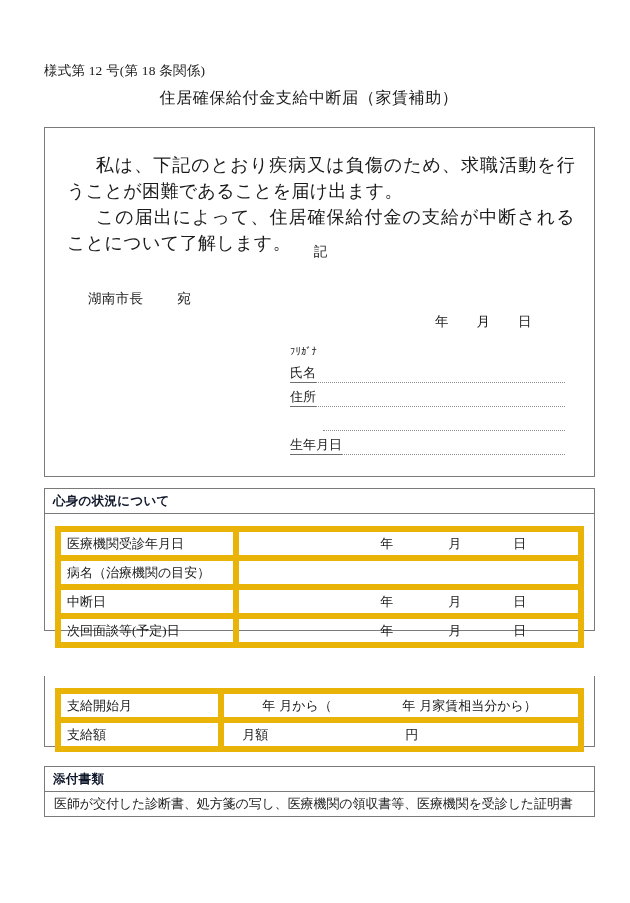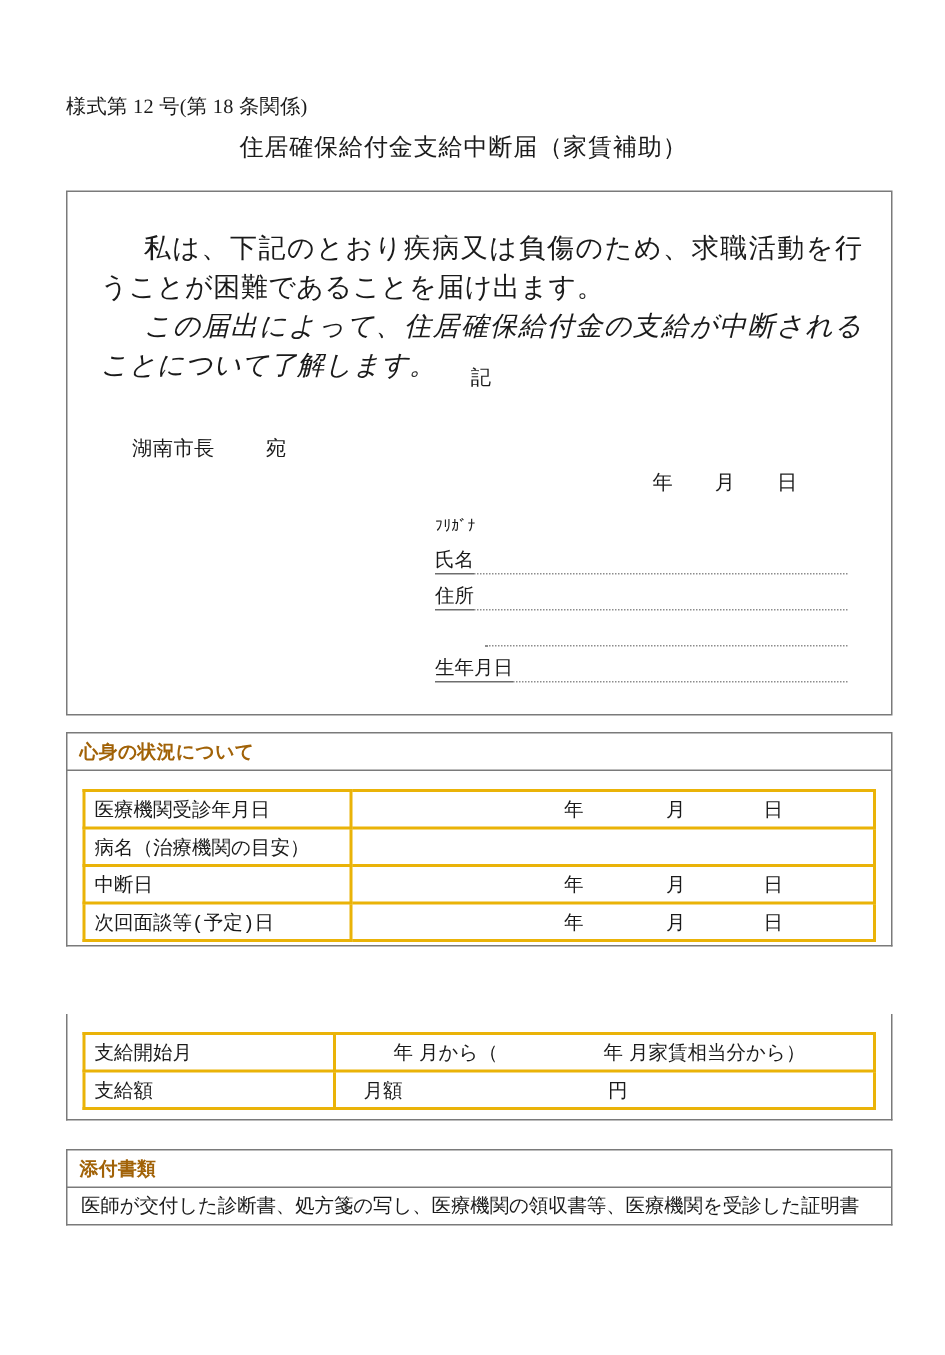--- a/index.html
+++ b/index.html
@@ -57,21 +57,20 @@
     top: 24px;
     width: 508px;
     font-size: 18px;
     line-height: 26px;
     text-indent: 1.6em;
     letter-spacing: 0.35px;
     text-align: justify;
   }
   .para2 {
     top: 76px;
-    font-style: italic;
   }
   .kiji {
     position: absolute;
     left: 0;
     top: 115px;
     width: 551px;
     text-align: center;
     font-size: 13.5px;
   }
   .addressee {
@@ -140,44 +139,43 @@
     box-sizing: border-box;
     border: 1px solid #7a7a7a;
     height: 26px;
     display: flex;
     align-items: center;
     font-family: "DejaVu Sans", "Liberation Sans", sans-serif;
     font-size: 12.5px;
     font-weight: bold;
     letter-spacing: 0.3px;
     padding-left: 8px;
-    color: #a16207;
+    color: #0f172a;
   }
   .section-body {
     position: absolute;
     left: 44px;
     width: 551px;
     box-sizing: border-box;
     border: 1px solid #7a7a7a;
     border-top: none;
   }
 
   
   table.grid {
     border-collapse: collapse;
     table-layout: fixed;
     font-size: 13px;
   }
   table.grid td {
-    border: 2px solid #eab308;
+    border: 6px solid #eab308;
     height: 23px;
     padding: 0 0 0 6px;
     vertical-align: middle;
     white-space: nowrap;
-    font-family: Liberation Mono, monospace;
   }
   td.col-label { width: 179px; }
   td.col-value { width: 361px; padding-left: 0; }
 
   .ymd {
     display: block;
     text-align: left;
     padding-left: 0;
   }
   .ymd .y { display: inline-block; width: 148px; text-align: right; }

